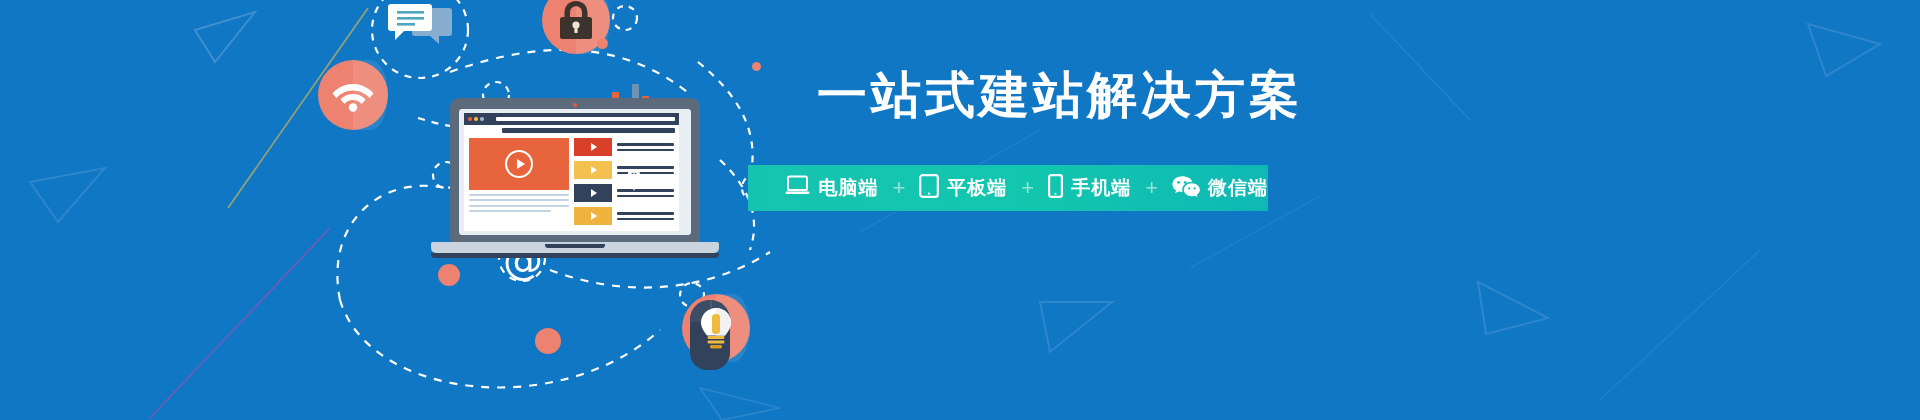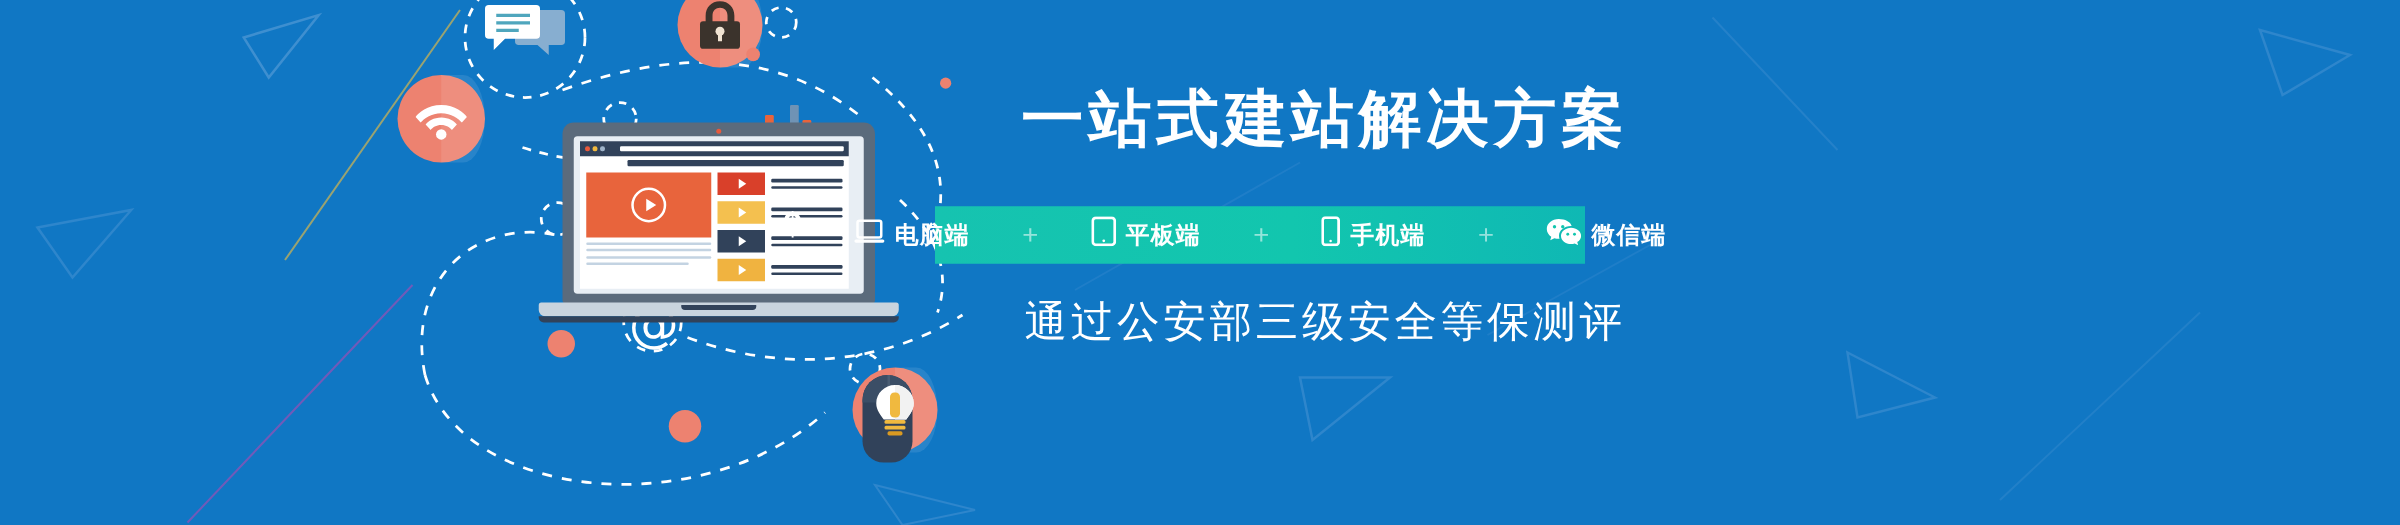--- a/index.html
+++ b/index.html
@@ -76,21 +76,21 @@
   
   .content{position:absolute;left:780px;top:0;width:560px;height:420px;margin-top:13px;}
   .headline{
     position:absolute;left:0;top:57px;width:560px;
     text-align:center;color:#ffffff;font-size:50px;font-weight:bold;
     letter-spacing:4px;line-height:1;white-space:nowrap;
   }
   .badge-bar{
     position:absolute;left:-32px;top:152px;width:520px;height:46px;
     background:linear-gradient(90deg,#16c3b0 0%,#12c6ae 55%,#0fb8b4 100%);
-    display:flex;align-items:center;justify-content:center;gap:28px;
+    display:flex;align-items:center;justify-content:flex-end;
   }
   .badge-item{display:flex;align-items:center;gap:8px;color:#ffffff;font-size:19px;font-weight:bold;letter-spacing:1px;}
   .badge-item .bi-label{white-space:nowrap;}
   .badge-plus{color:rgba(255,255,255,.55);font-size:22px;font-weight:normal;margin:0 14px;line-height:1;}
   .subhead{
     position:absolute;left:0;top:228px;width:560px;
     text-align:center;color:#ffffff;font-size:34px;font-weight:normal;
     letter-spacing:3px;line-height:1;white-space:nowrap;
   }
 </style>
@@ -313,17 +313,16 @@
             <path d="M19.9 8.2 C15.4 8.2 11.8 11.1 11.8 14.7 C11.8 18.3 15.4 21.2 19.9 21.2 C20.9 21.2 21.8 21.1 22.7 20.8 L25.5 22.1 L24.8 19.6 C26.6 18.4 27.9 16.7 27.9 14.7 C27.9 11.1 24.3 8.2 19.9 8.2z" fill="#fff"></path>
             <circle cx="17.2" cy="13.4" r="1.15" fill="#12c6ae"></circle>
             <circle cx="22.6" cy="13.4" r="1.15" fill="#12c6ae"></circle>
           </svg>
         </span>
         <span class="bi-label">微信端</span>
       </div>
 
     </div>
 
-    <div class="subhead">通过公安部三级安全等保测评</div>
 
   </div>
 
 </div>
 
 </body></html>

